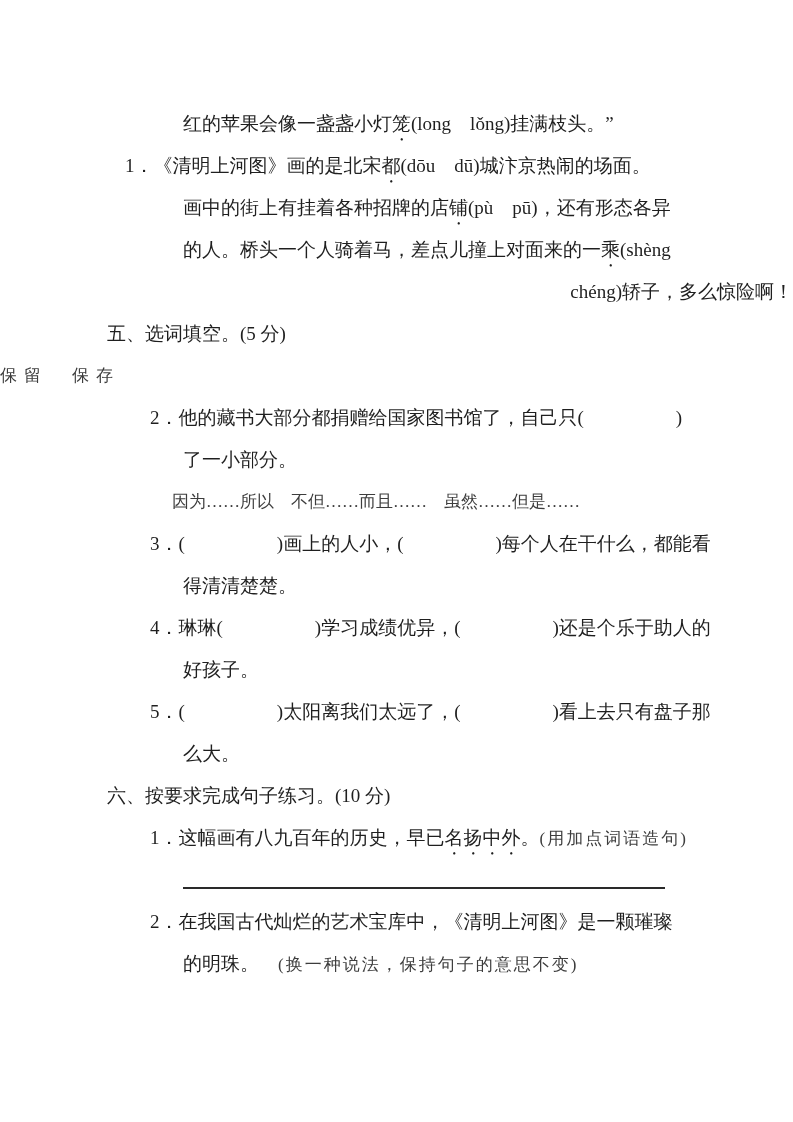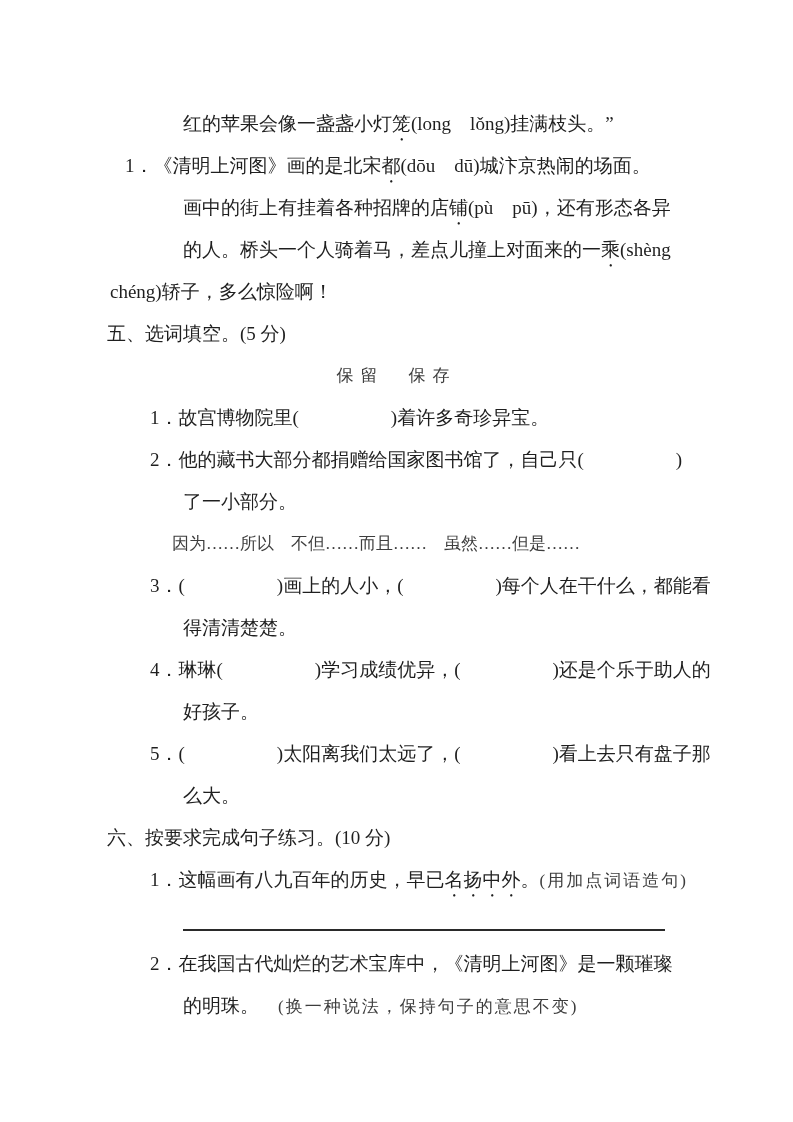--- a/index.html
+++ b/index.html
@@ -32,22 +32,22 @@
     font-size: 19px;
     white-space: nowrap;
     color: var(--ink, #1f1f1f);
   }
   
   .ml107 { margin-left: 107px; }
   .ml125 { margin-left: 125px; }
   .ml150 { margin-left: 150px; }
   .ml172 { margin-left: 172px; }
   .ml183 { margin-left: 183px; }
-  .ml205 { margin-left: 110px; }
-  .center { text-align: center; }
+  .ml205 { margin-left: 86px; text-align: right; }
+  .center { text-align: left; }
 
   
   .kai-line {
     font-size: 17px;
     color: var(--kai, #3d3d3d);
   }
   .ls-wide { letter-spacing: 7px; }
   .seg-kai {
     font-size: 17px;
     color: var(--kai, #3d3d3d);
@@ -84,21 +84,20 @@
       <div class="line ml183"><span>红的苹果会像一盏盏小灯</span><span class="seg-dot">笼</span><span>(long　lǒng)挂满枝头。”</span></div>
       <div class="line ml125"><span>1．《清明上河图》画的是北宋</span><span class="seg-dot">都</span><span>(dōu　dū)城汴京热闹的场面。</span></div>
       <div class="line ml183"><span>画中的街上有挂着各种招牌的店</span><span class="seg-dot">铺</span><span>(pù　pū)，还有形态各异</span></div>
       <div class="line ml183"><span>的人。桥头一个人骑着马，差点儿撞上对面来的一</span><span class="seg-dot">乘</span><span>(shèng</span></div>
       <div class="line ml205"><span>chéng)轿子，多么惊险啊！</span></div>
     </section>
 
     <section>
       <div class="line ml107">五、选词填空。(5 分)</div>
       <div class="line center kai-line ls-wide">保留　保存</div>
-      <div class="line ml150"><span>1．故宫博物院里(</span><span class="seg-blank"></span><span>)着许多奇珍异宝。</span></div>
       <div class="line ml150"><span>2．他的藏书大部分都捐赠给国家图书馆了，自己只(</span><span class="seg-blank"></span><span>)</span></div>
       <div class="line ml183"><span>了一小部分。</span></div>
       <div class="line ml172 kai-line">因为……所以　不但……而且……　虽然……但是……</div>
       <div class="line ml150"><span>3．(</span><span class="seg-blank"></span><span>)画上的人小，(</span><span class="seg-blank"></span><span>)每个人在干什么，都能看</span></div>
       <div class="line ml183"><span>得清清楚楚。</span></div>
       <div class="line ml150"><span>4．琳琳(</span><span class="seg-blank"></span><span>)学习成绩优异，(</span><span class="seg-blank"></span><span>)还是个乐于助人的</span></div>
       <div class="line ml183"><span>好孩子。</span></div>
       <div class="line ml150"><span>5．(</span><span class="seg-blank"></span><span>)太阳离我们太远了，(</span><span class="seg-blank"></span><span>)看上去只有盘子那</span></div>
       <div class="line ml183"><span>么大。</span></div>
     </section>

